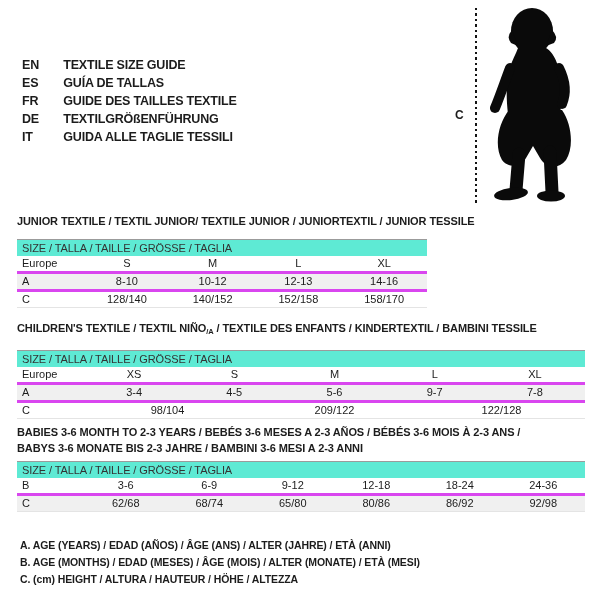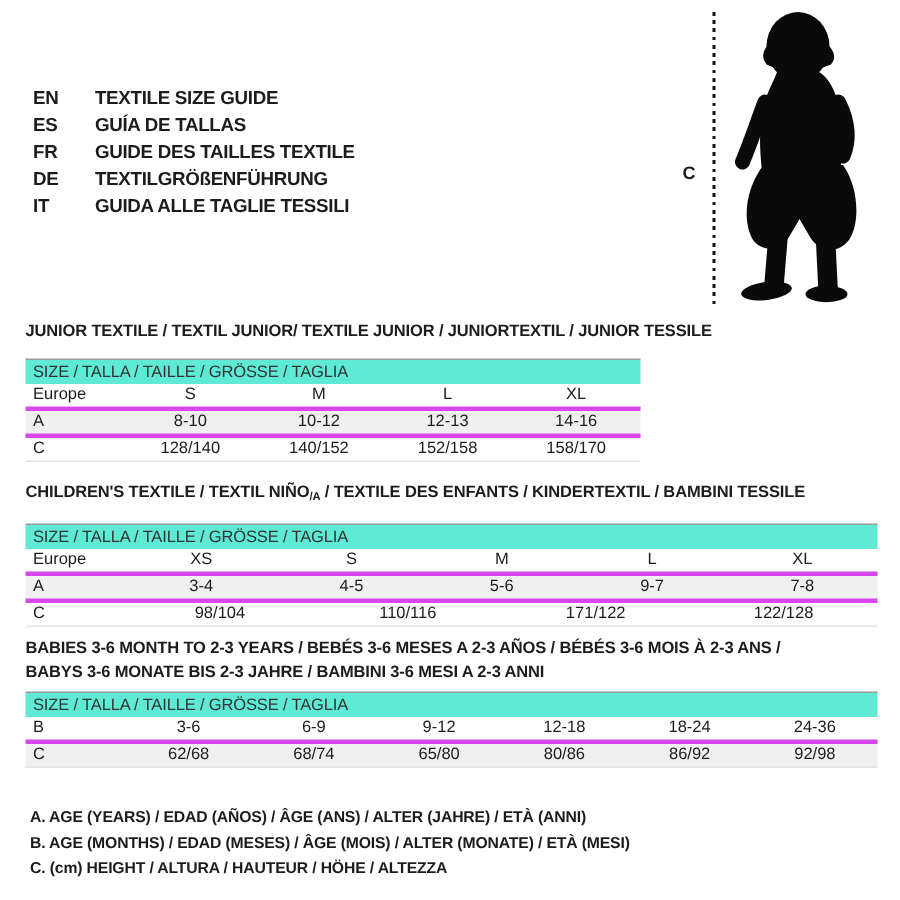--- a/index.html
+++ b/index.html
@@ -129,22 +129,21 @@
         <span class="rlabel">A</span>
         <span class="cell">3-4</span>
         <span class="cell">4-5</span>
         <span class="cell">5-6</span>
         <span class="cell">9-7</span>
         <span class="cell">7-8</span>
       </div>
       <div class="trow">
         <span class="rlabel">C</span>
         <span class="cell">98/104</span>
-        <span class="cell">110/116</span>
-        <span class="cell">171/122</span>
+        <span class="cell">209/122</span>
         <span class="cell">122/128</span>
       </div>
     </div>
   </div>
 
   <div class="section sec3">
     <div class="sec-title">
       <div>BABIES 3-6 MONTH TO 2-3 YEARS / BEBÉS 3-6 MESES A 2-3 AÑOS / BÉBÉS 3-6 MOIS À 2-3 ANS /</div>
       <div>BABYS 3-6 MONATE BIS 2-3 JAHRE / BAMBINI 3-6 MESI A 2-3 ANNI</div>
     </div>

